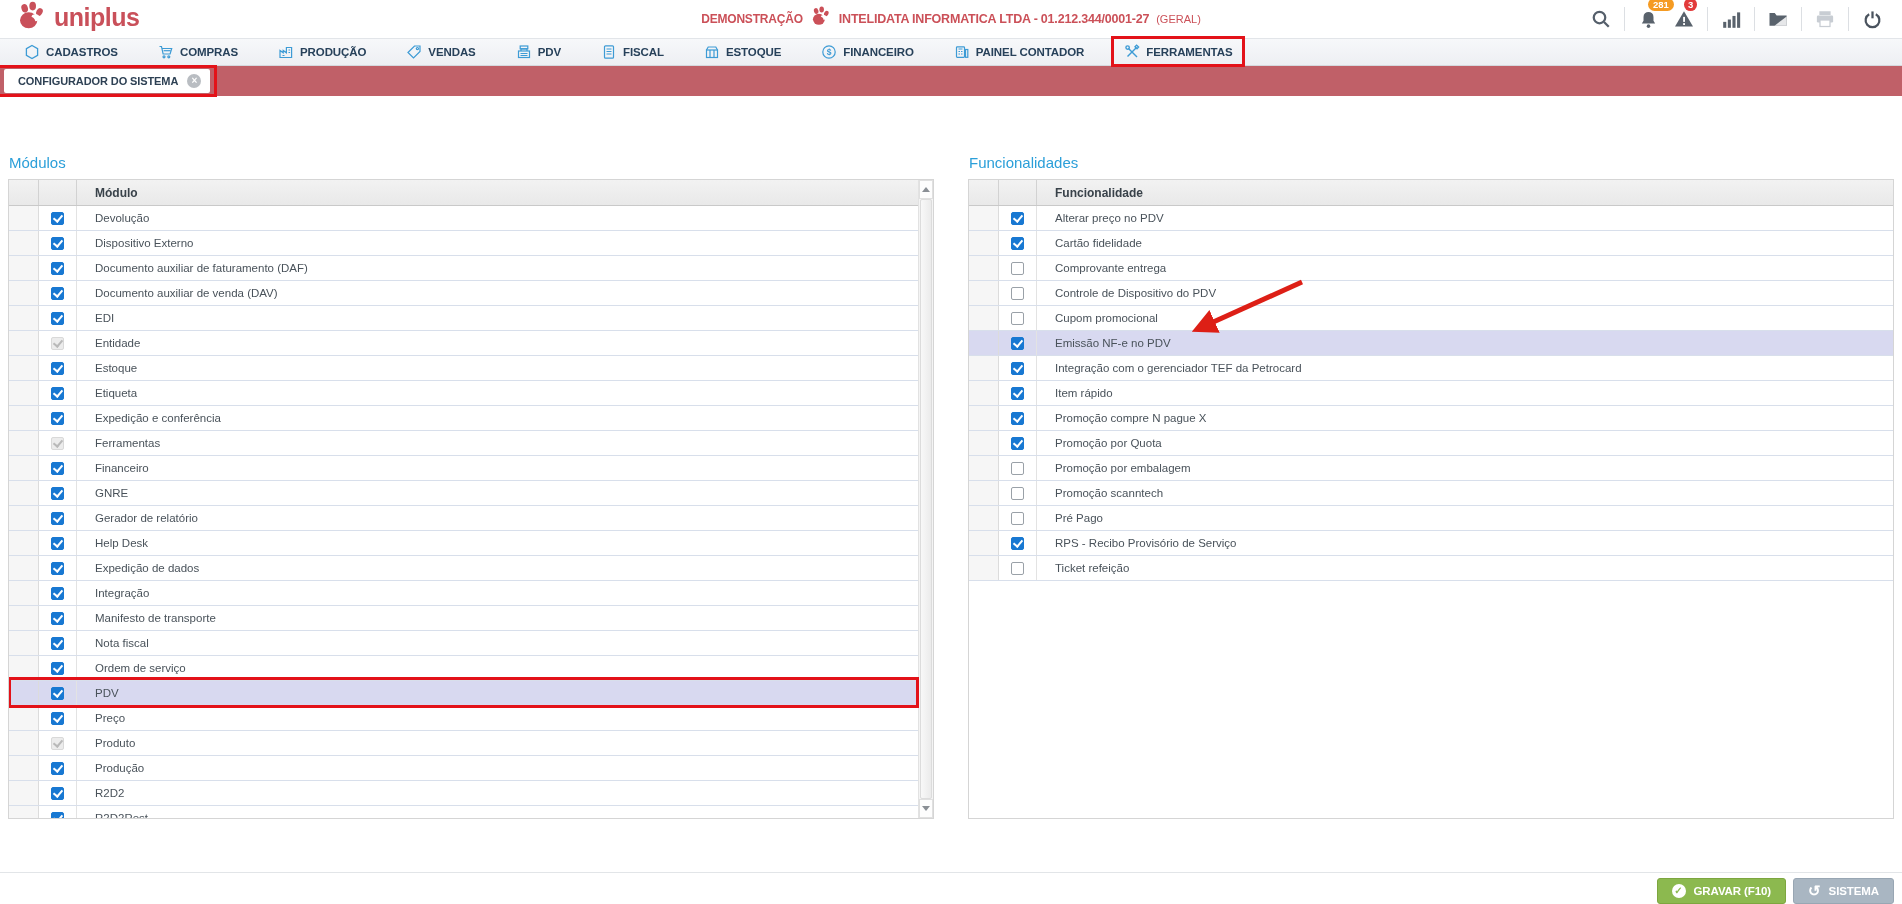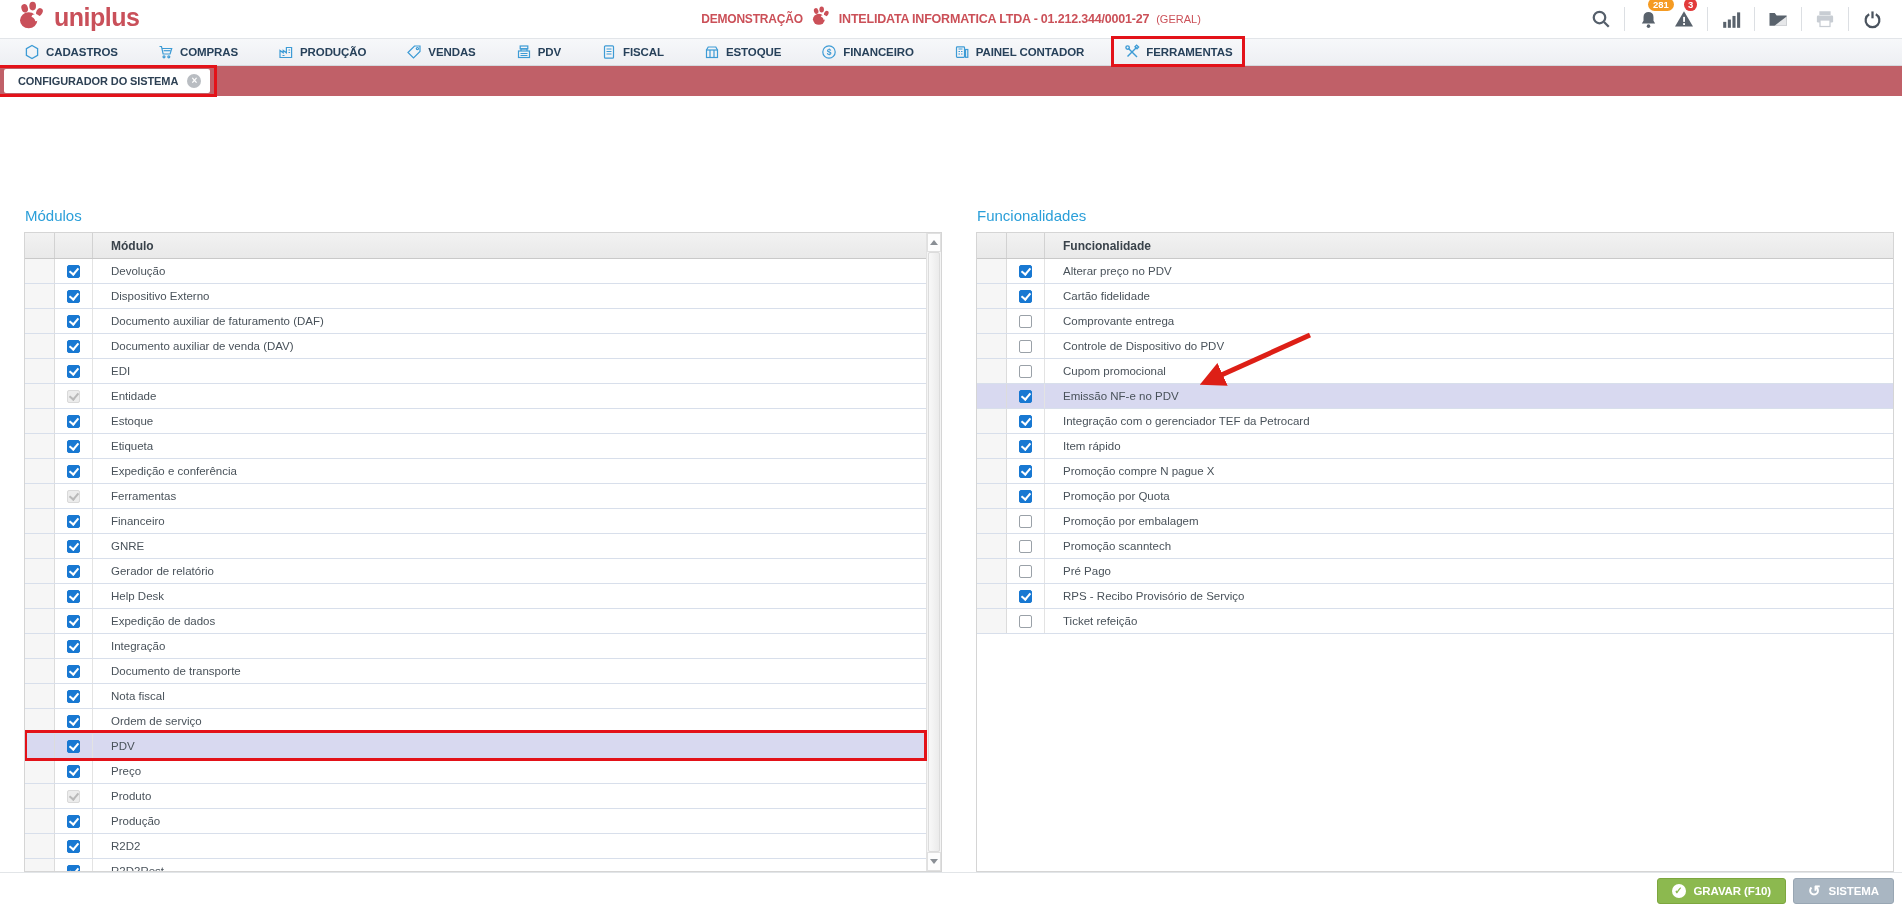--- a/index.html
+++ b/index.html
@@ -31,21 +31,21 @@
   .navbar li .nicon { display:flex; align-items:center; }
   li.nav-hl::after { content:""; position:absolute; inset:-8px -13px -7px -13px; border:3px solid #e31219; pointer-events:none; z-index:10; }
 
   
   .tabstrip { height:30px; background:#c06068; display:flex; align-items:center; padding-left:4px; }
   .tab { background:#fff; height:24px; display:inline-flex; align-items:center; gap:9px; padding:0 9px 0 14px; font-size:11px; font-weight:700; color:#2e4154; letter-spacing:-0.1px; position:relative; border-radius:2px; cursor:pointer; }
   .tab::after { content:""; position:absolute; inset:-4px -7px; border:3px solid #e31219; pointer-events:none; }
   .close-dot { width:14px; height:14px; border-radius:50%; background:#b9bdc2; color:#fff; font-size:10px; line-height:14px; text-align:center; font-weight:700; cursor:pointer; }
 
   
-  .main { height:776px; padding:58px 8px 0 24px; display:flex; gap:34px;align-items:flex-end; }
+  .main { height:776px; padding:58px 8px 0 8px; display:flex; gap:34px; }
   .panel-wrap { flex:1; min-width:0; }
   .ptitle { color:#2b9fd9; font-size:15px; font-weight:400; margin:0 0 8px 1px; }
   .pbox { border:1px solid #d5d5d5; height:640px; position:relative; overflow:hidden; background:#fff; }
 
   .thead { display:flex; height:26px; background:linear-gradient(#f2f2f2,#e9e9e9); border-bottom:1px solid #c9c9c9; font-size:12px; font-weight:700; color:#39424a; }
   .c1 { width:30px; flex:none; border-right:1px solid #dcdcdc; }
   .c2 { width:38px; flex:none; border-right:1px solid #e3e3e3; display:flex; align-items:center; justify-content:center; }
   .c3 { flex:1; display:flex; align-items:center; padding-left:18px; min-width:0; }
   .thead .c1, .thead .c2 { background:transparent; border-right-color:#d2d2d2; }
 
@@ -439,21 +439,21 @@
     <div class="c3">
               <span>Integração</span>
             </div>
   </div>
           <div class="trow">
     <div class="c1"></div>
     <div class="c2">
               <span class="cb checked"></span>
             </div>
     <div class="c3">
-              <span>Documento de transporte</span>
+              <span>Manifesto de transporte</span>
             </div>
   </div>
           <div class="trow">
     <div class="c1"></div>
     <div class="c2">
               <span class="cb checked"></span>
             </div>
     <div class="c3">
               <span>Nota fiscal</span>
             </div>

